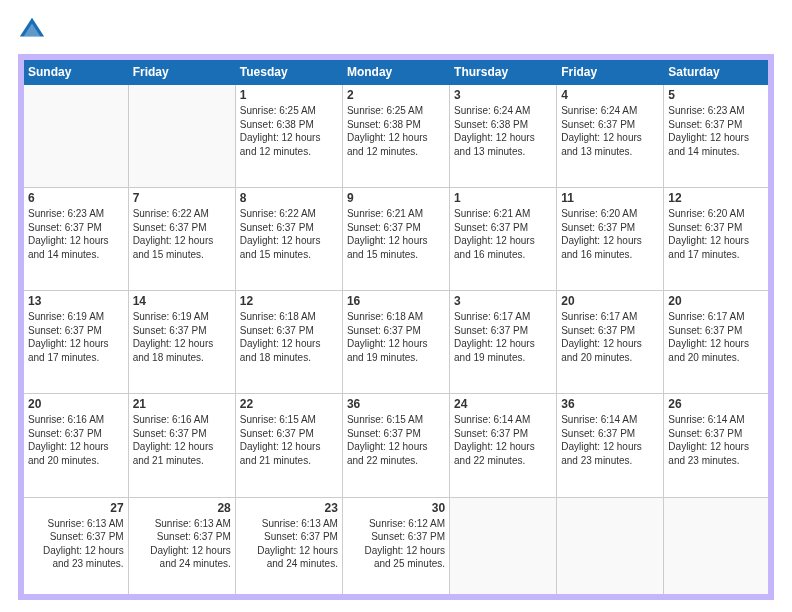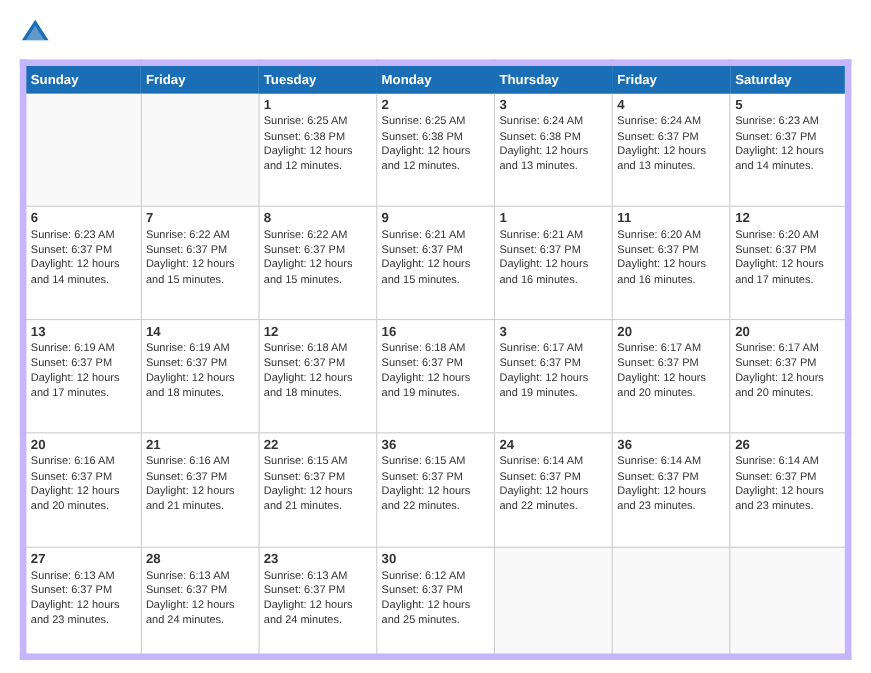--- a/index.html
+++ b/index.html
@@ -92,20 +92,21 @@
     .day-info {
       font-size: 10px;
       line-height: 1.35;
       color: #333;
     }
     .empty-cell {
       background: #f9f9f9;
     }
     .last-row td {
       height: 72px;
+      text-align: right;
     }
   </style>
 </head>
 <body>
 
 <div class="page">
   <div class="header">
     <div class="logo">
       <svg class="logo-icon" viewBox="0 0 30 30">
         <polygon points="15,2 28,22 2,22" fill="#1a6eb5"></polygon>

